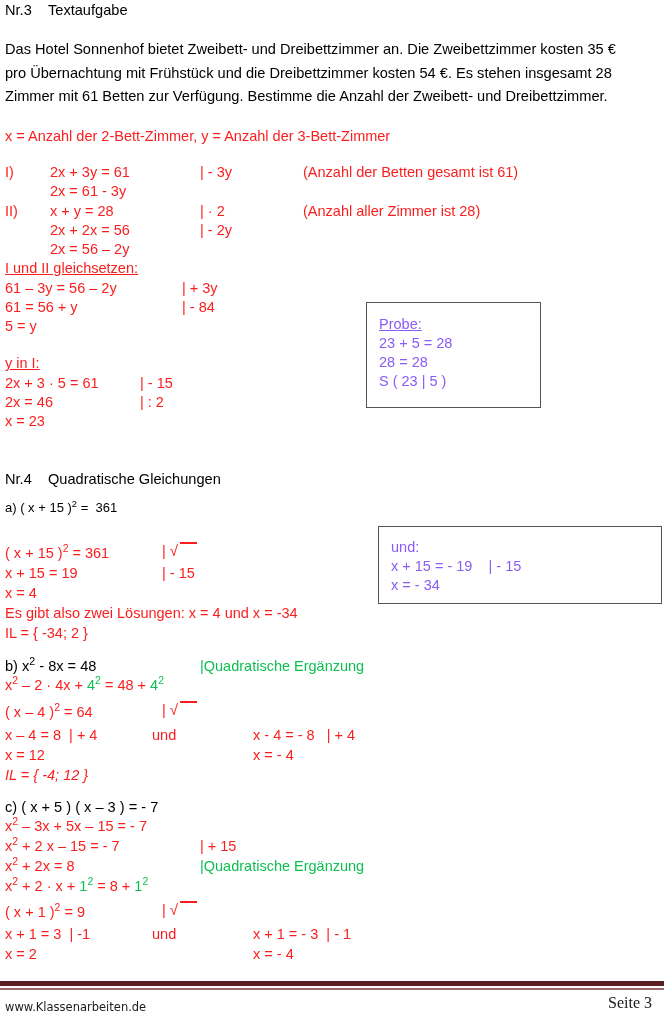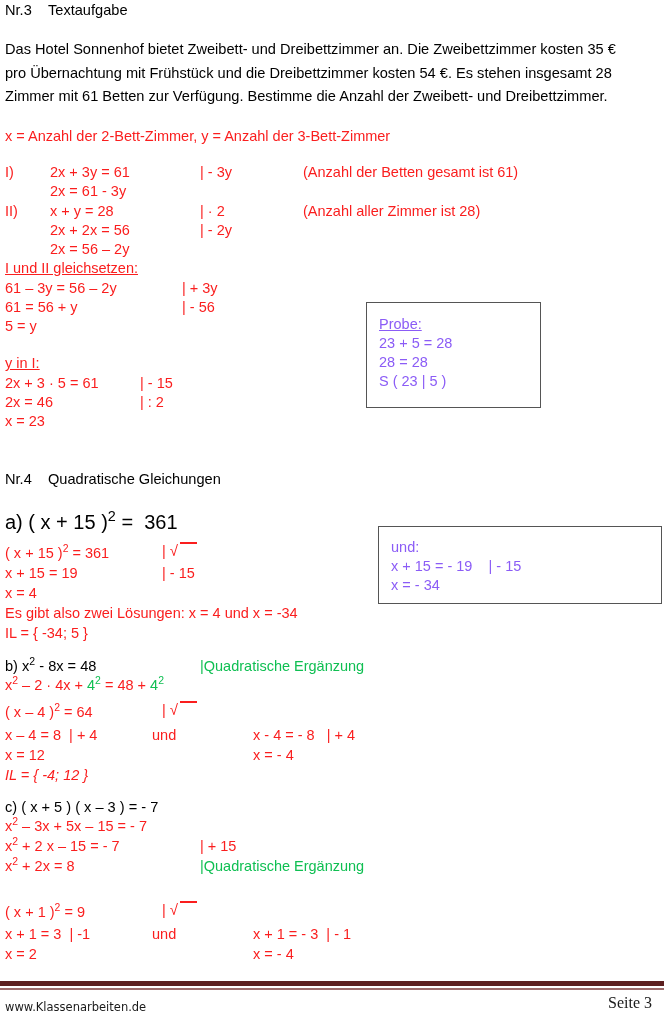--- a/index.html
+++ b/index.html
@@ -144,21 +144,21 @@
 
     <div class="line red" style="left:50px;  top:240px;">2x = 56 – 2y</div>
   </div>
 
   <div class="line red u" style="left:5px; top:259px;">I und II gleichsetzen:</div>
 
   <div>
     <div class="line red" style="left:5px;   top:279px;">61 – 3y = 56 – 2y</div>
     <div class="line red" style="left:182px; top:279px;">| + 3y</div>
     <div class="line red" style="left:5px;   top:298px;">61 = 56 + y</div>
-    <div class="line red" style="left:182px; top:298px;">| - 56</div>
+    <div class="line red" style="left:182px; top:298px;">| - 84</div>
     <div class="line red" style="left:5px;   top:317px;">5 = y</div>
   </div>
 
   <div class="line red u" style="left:5px; top:354px;">y in I:</div>
 
   <div>
     <div class="line red" style="left:5px;   top:374px;">2x + 3 · 5 = 61</div>
     <div class="line red" style="left:140px; top:374px;">| - 15</div>
     <div class="line red" style="left:5px;   top:393px;">2x = 46</div>
     <div class="line red" style="left:140px; top:393px;">| : 2</div>
@@ -167,32 +167,32 @@
 
   <div class="box" style="left:366px; top:302px; width:175px; height:106px;">
     <div class="bline u" style="left:12px; top:12px;">Probe:</div>
     <div class="bline" style="left:12px; top:31px;">23 + 5 = 28</div>
     <div class="bline" style="left:12px; top:50px;">28 = 28</div>
     <div class="bline" style="left:12px; top:69px;">S ( 23 | 5 )</div>
   </div>
 
   <div class="hdr" style="left:5px; top:471px;"><span>Nr.4</span><span>&nbsp;&nbsp;&nbsp;&nbsp;</span><span>Quadratische Gleichungen</span></div>
 
-  <div class="line blk" style="left:5px; top:513px; font-size:20px;"><span>a) ( x + 15 )</span><sup>2</sup><span> =  361</span></div>
+  <div class="line blk" style="left:5px; top:498px; font-size:13px;"><span>a) ( x + 15 )</span><sup>2</sup><span> =  361</span></div>
 
   <div>
     <div class="line red" style="left:5px; top:544px;"><span>( x + 15 )</span><sup>2</sup><span> = 361</span></div>
     <div class="line red" style="left:162px; top:541px;">|&nbsp;<span class="radical">√<span class="bar"></span></span></div>
 
     <div class="line red" style="left:5px;   top:564px;">x + 15 = 19</div>
     <div class="line red" style="left:162px; top:564px;">| - 15</div>
     <div class="line red" style="left:5px;   top:584px;">x = 4</div>
 
     <div class="line red" style="left:5px; top:604px;">Es gibt also zwei Lösungen: x = 4 und x = -34</div>
-    <div class="line red" style="left:5px; top:624px;">IL = { -34; 5 }</div>
+    <div class="line red" style="left:5px; top:624px;">IL = { -34; 2 }</div>
   </div>
 
   <div class="box" style="left:378px; top:526px; width:284px; height:78px;">
     <div class="bline" style="left:12px; top:11px;">und:</div>
     <div class="bline" style="left:12px; top:30px;">x + 15 = - 19    | - 15</div>
     <div class="bline" style="left:12px; top:49px;">x = - 34</div>
   </div>
 
   <div class="line blk" style="left:5px; top:657px; font-size:14.6px;"><span>b) x</span><sup>2</sup><span> - 8x = 48</span></div>
   <div class="line grn" style="left:200px; top:657px;">|Quadratische Ergänzung</div>
@@ -214,20 +214,21 @@
   <div class="line blk" style="left:5px; top:798px; font-size:14.6px;">c) ( x + 5 ) ( x – 3 ) = - 7</div>
 
   <div class="line red" style="left:5px; top:817px;"><span>x</span><sup>2</sup><span> – 3x + 5x – 15 = - 7</span></div>
 
   <div class="line red" style="left:5px; top:837px;"><span>x</span><sup>2</sup><span> + 2 x – 15 = - 7</span></div>
   <div class="line red" style="left:200px; top:837px;">| + 15</div>
 
   <div class="line red" style="left:5px; top:857px;"><span>x</span><sup>2</sup><span> + 2x = 8</span></div>
   <div class="line grn" style="left:200px; top:857px;">|Quadratische Ergänzung</div>
 
+  <div class="line red" style="left:5px; top:877px;"><span>x</span><sup>2</sup><span> + 2 · x + </span><span class="grn">1</span><sup class="grn">2</sup><span> = 8 + </span><span class="grn">1</span><sup class="grn">2</sup></div>
 
   <div class="line red" style="left:5px; top:903px;"><span>( x + 1 )</span><sup>2</sup><span> = 9</span></div>
   <div class="line red" style="left:162px; top:900px;">|&nbsp;<span class="radical">√<span class="bar"></span></span></div>
 
   <div class="line red" style="left:5px;   top:925px;">x + 1 = 3  | -1</div>
   <div class="line red" style="left:152px; top:925px;">und</div>
   <div class="line red" style="left:253px; top:925px;">x + 1 = - 3  | - 1</div>
 
   <div class="line red" style="left:5px;   top:945px;">x = 2</div>
   <div class="line red" style="left:253px; top:945px;">x = - 4</div>

